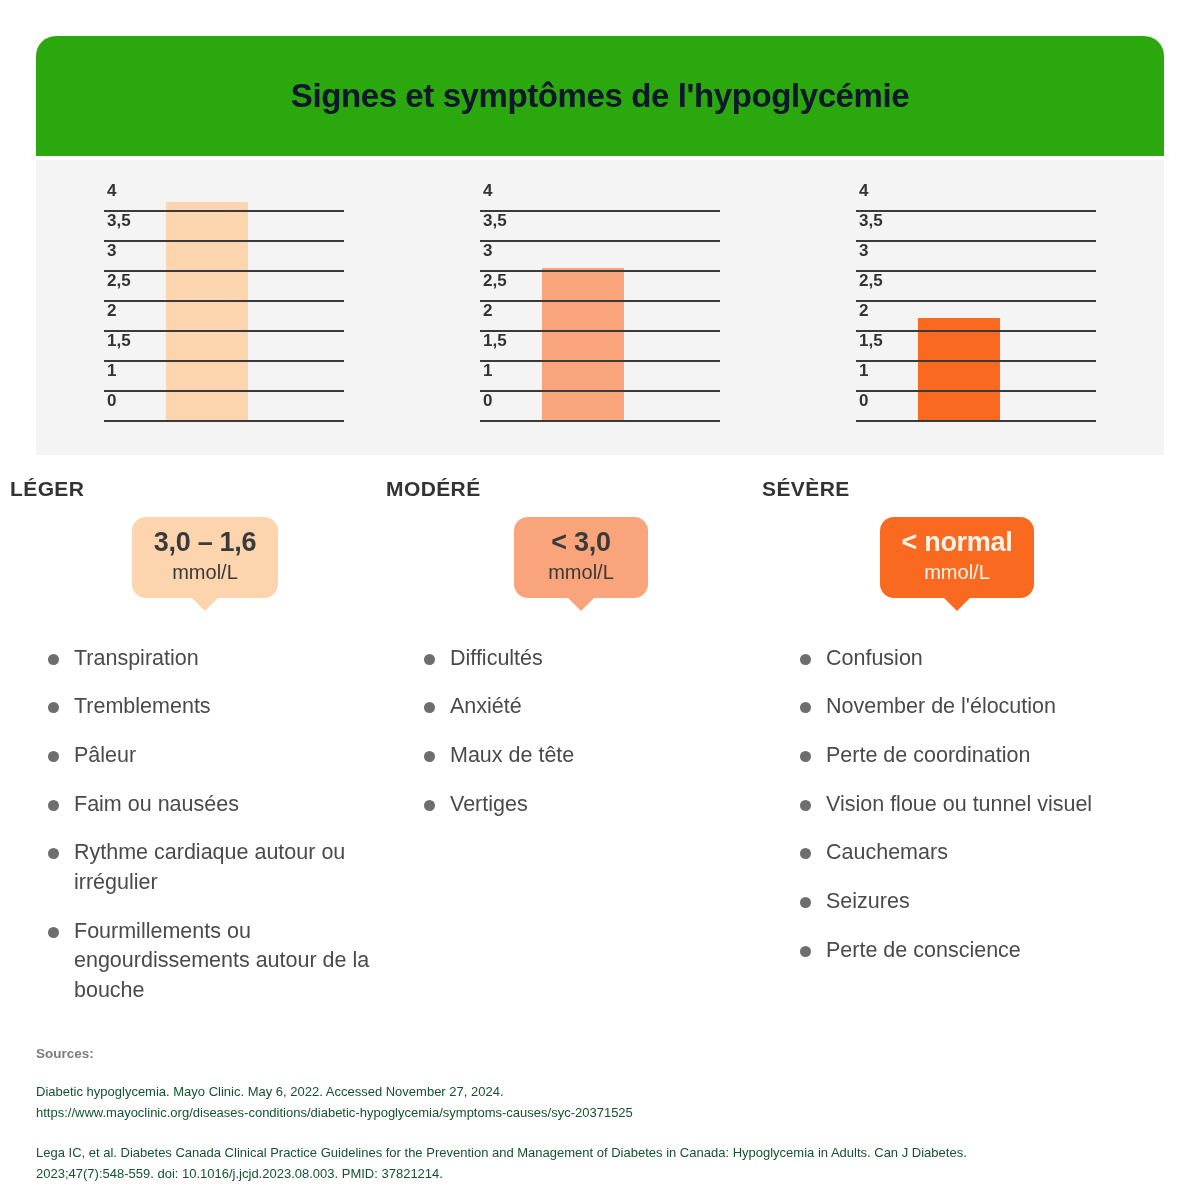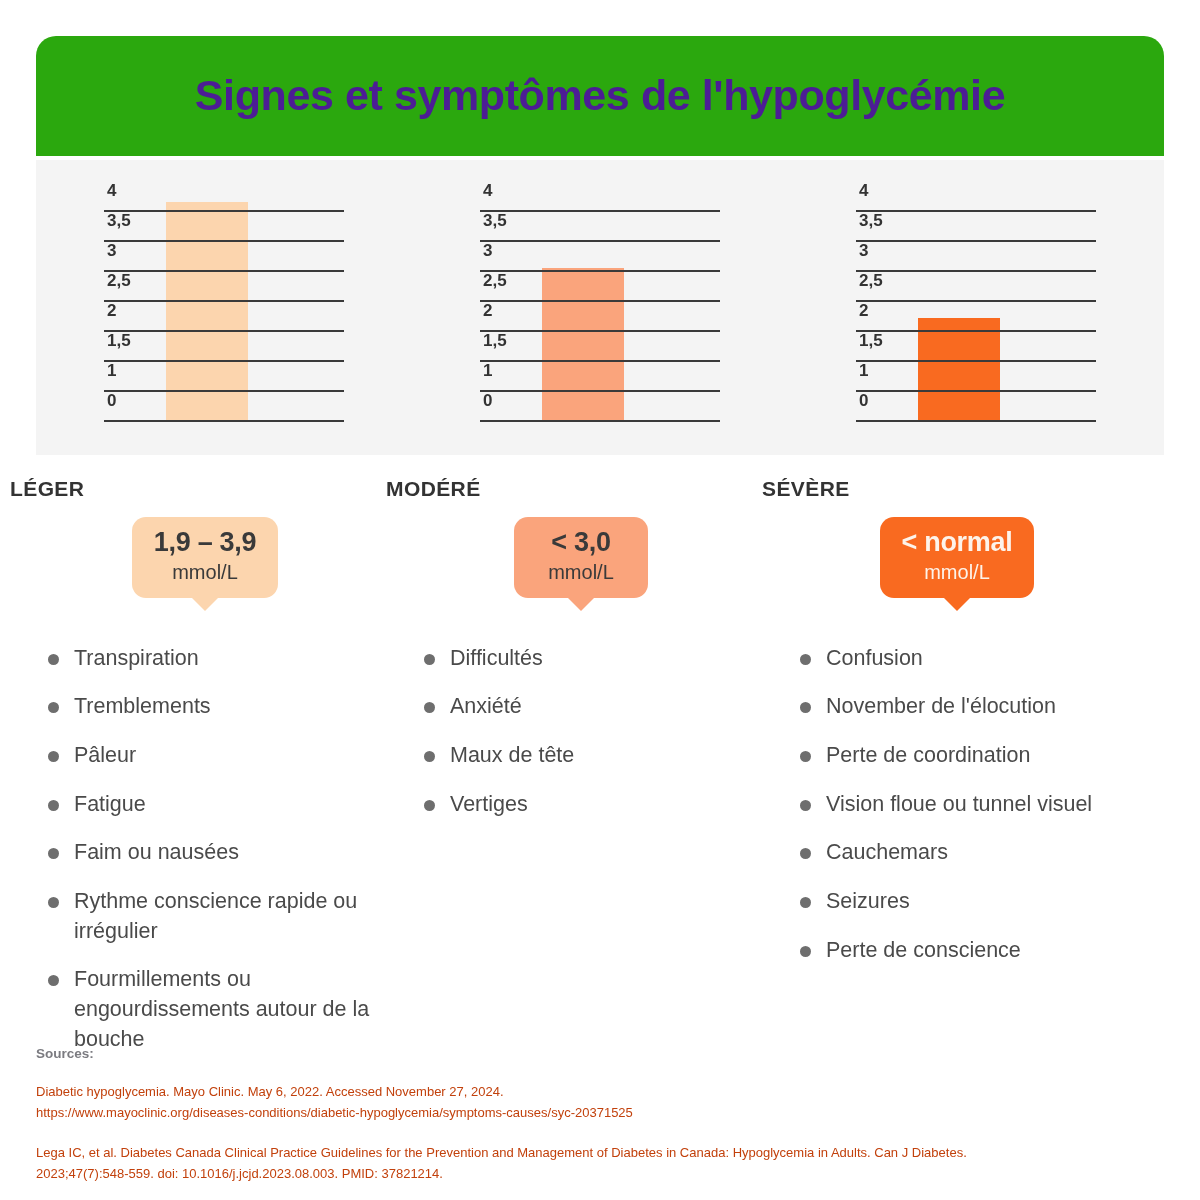--- a/index.html
+++ b/index.html
@@ -27,22 +27,22 @@
     top: 36px;
     width: 1128px;
     height: 120px;
     background: #2BA80E;
     border-radius: 20px 20px 0 0;
     display: flex;
     align-items: center;
     justify-content: center;
   }
   .header-title {
-    color: #4c1d95;
-    font-size: 43px;
+    color: #0f172a;
+    font-size: 33px;
     font-weight: bold;
     letter-spacing: -0.4px;
     text-align: center;
     line-height: 1.1;
   }
 
   
   .chart-panel {
     position: absolute;
     left: 36px;
@@ -203,21 +203,21 @@
     width: 1120px;
   }
   .sources-heading {
     font-size: 13.5px;
     font-weight: bold;
     color: #7b7b80;
     margin-bottom: 20px;
   }
   .source-entry {
     font-size: 13px;
-    color: #c2410c;
+    color: #14532d;
     line-height: 1.65;
     margin-bottom: 18px;
   }
   .source-line { display: block; }
 </style>
 </head>
 <body>
 
 <div class="infographic">
 
@@ -343,49 +343,45 @@
           </div>
         </div>
       </div>
     </div>
 
   <div class="columns" id="columns">
       <div class="column">
         <div class="severity-label">LÉGER</div>
         <div class="badge-wrap">
           <div class="badge" style="background: rgb(252, 213, 174); color: rgb(58, 58, 58);">
-            <div class="badge-value">1,9 – 3,9</div>
+            <div class="badge-value">3,0 – 1,6</div>
             <div class="badge-unit">mmol/L</div>
             <span class="badge-tail" style="border-top: 13px solid rgb(252, 213, 174);"></span>
           </div>
         </div>
         <ul class="symptom-list">
           <li class="symptom-item">
             <span class="symptom-bullet"></span>
             <span class="symptom-text">Transpiration</span>
           </li>
           <li class="symptom-item">
             <span class="symptom-bullet"></span>
             <span class="symptom-text">Tremblements</span>
           </li>
           <li class="symptom-item">
             <span class="symptom-bullet"></span>
             <span class="symptom-text">Pâleur</span>
           </li>
           <li class="symptom-item">
             <span class="symptom-bullet"></span>
-            <span class="symptom-text">Fatigue</span>
-          </li>
-          <li class="symptom-item">
-            <span class="symptom-bullet"></span>
             <span class="symptom-text">Faim ou nausées</span>
           </li>
           <li class="symptom-item">
             <span class="symptom-bullet"></span>
-            <span class="symptom-text">Rythme conscience rapide ou irrégulier</span>
+            <span class="symptom-text">Rythme cardiaque autour ou irrégulier</span>
           </li>
           <li class="symptom-item">
             <span class="symptom-bullet"></span>
             <span class="symptom-text">Fourmillements ou engourdissements autour de la bouche</span>
           </li>
         </ul>
       </div>
       <div class="column">
         <div class="severity-label">MODÉRÉ</div>
         <div class="badge-wrap">

